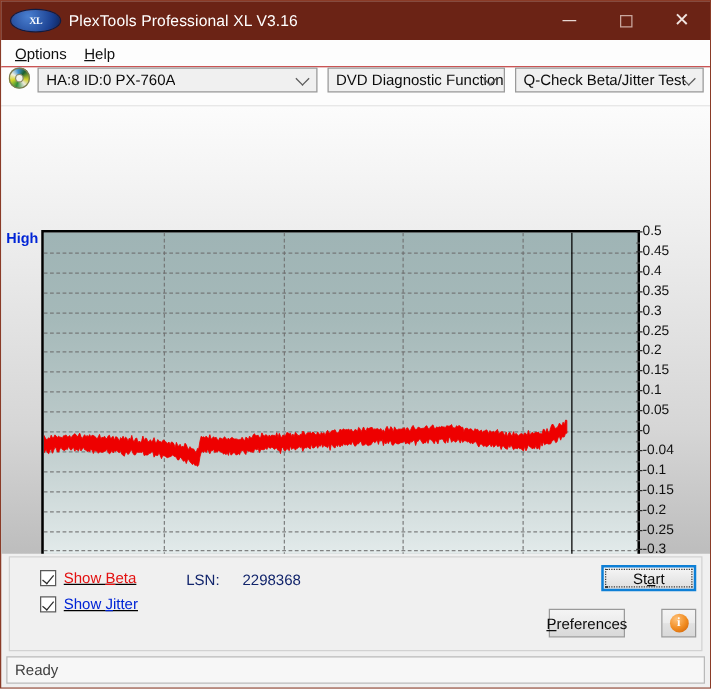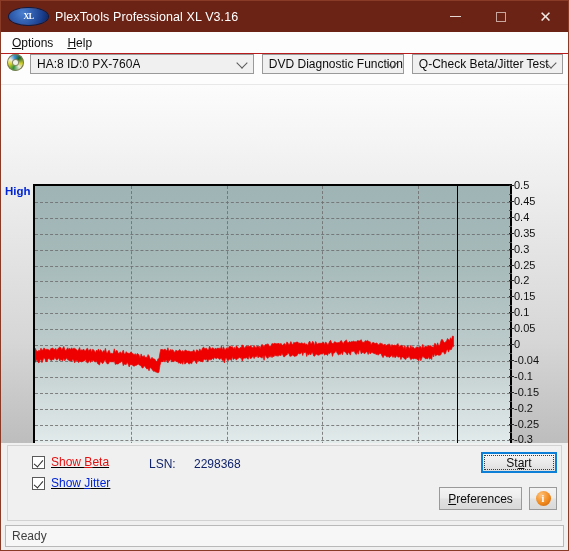--- a/index.html
+++ b/index.html
@@ -111,21 +111,21 @@
     position:absolute;box-sizing:border-box;
     background:linear-gradient(to bottom,#f4f4f4 0%,#ececec 48%,#e2e2e2 52%,#d9d9d9 100%);
     border:1px solid #9a9a9a;font-size:12px;color:#0c0c0c;
     display:flex;align-items:center;justify-content:center;
   }
   .btn u{text-decoration:underline;}
   #start-button{left:473px;top:6px;width:76px;height:21px;
      border:2px solid #0d7fd6;background:linear-gradient(to bottom,#f6f6f6,#dedede);}
   #start-button .inner{position:absolute;left:1px;top:1px;right:1px;bottom:1px;
      border:1px dotted #3b3b3b;}
-  #preferences-button{left:431px;top:41px;width:83px;height:23px;}
+  #preferences-button{left:431px;top:41px;width:61px;height:23px;}
   #info-button{left:521px;top:41px;width:28px;height:23px;}
   .info-glyph{width:15px;height:15px;border-radius:50%;
      background:radial-gradient(circle at 35% 28%,#ffc27a 0%,#f08a1e 55%,#c75c09 100%);
      color:#fff;font-size:10px;font-weight:bold;line-height:15px;text-align:center;
      font-family:"Liberation Serif", serif;}
   
   .statusbar{
     flex:0 0 22px;margin:4px 4px 3px 4px;box-sizing:border-box;
     border:1px solid #b9b9b9;background:#f7f7f7;
     display:flex;align-items:center;padding-left:6px;

